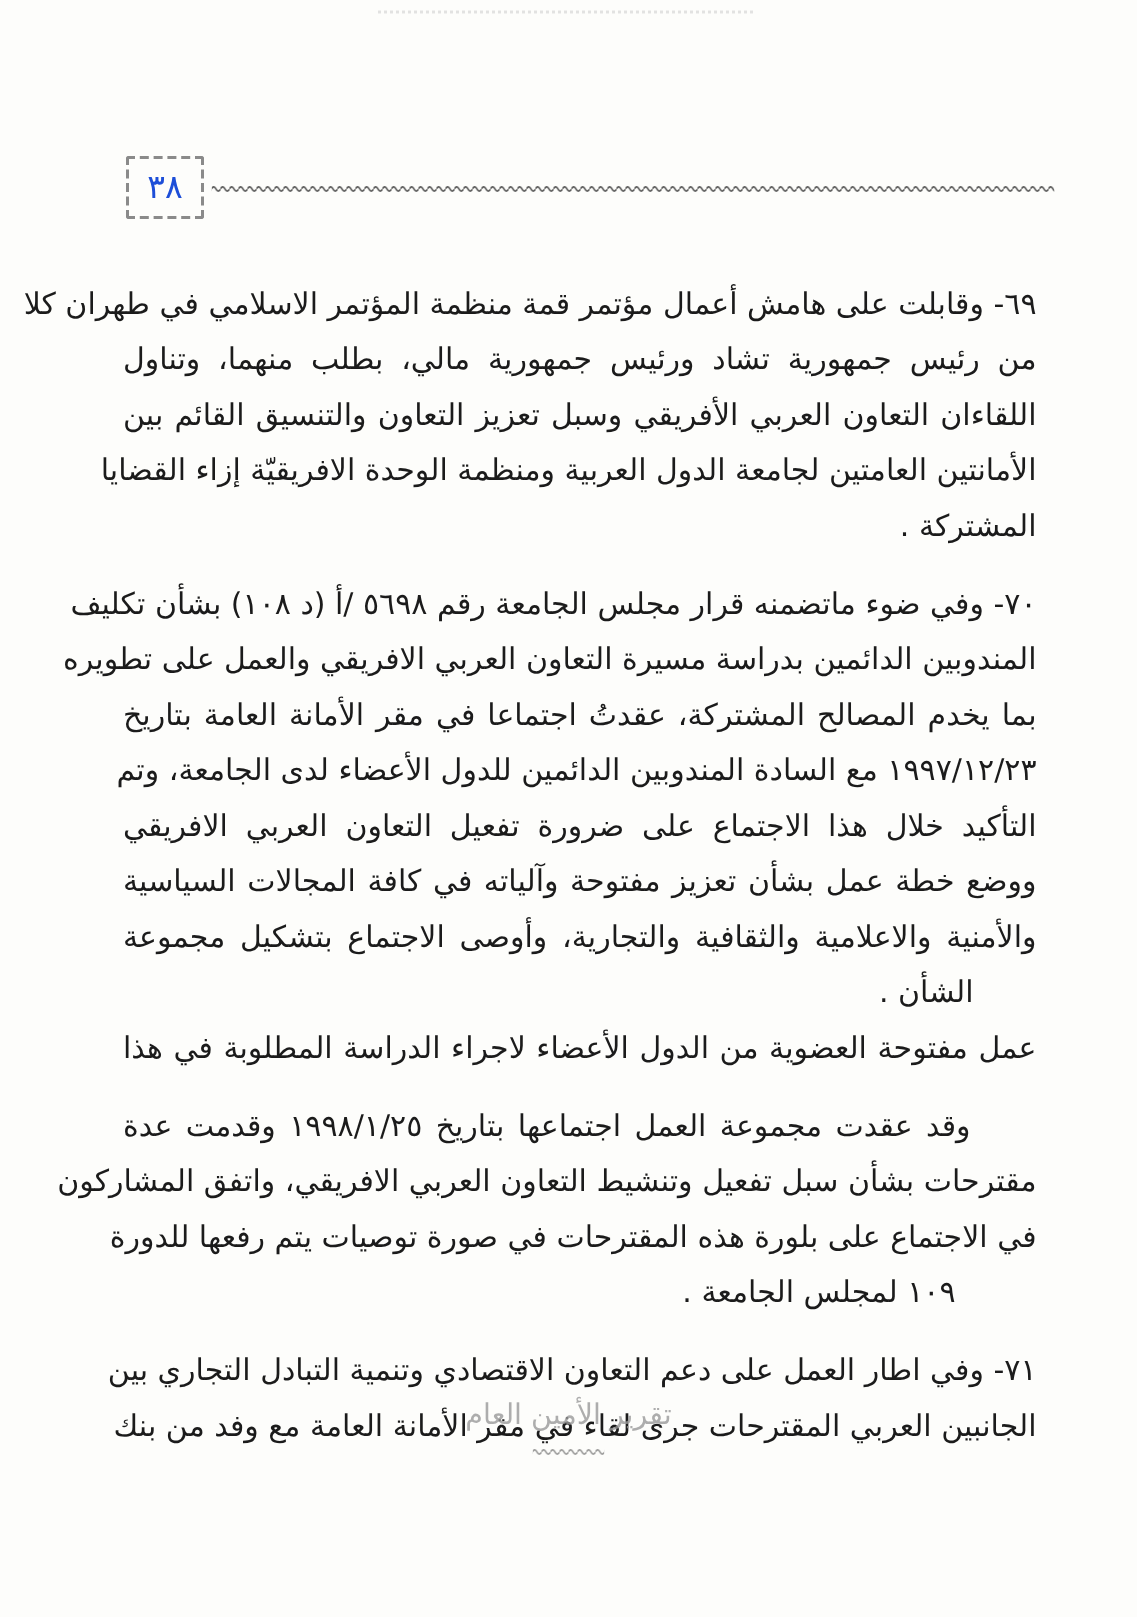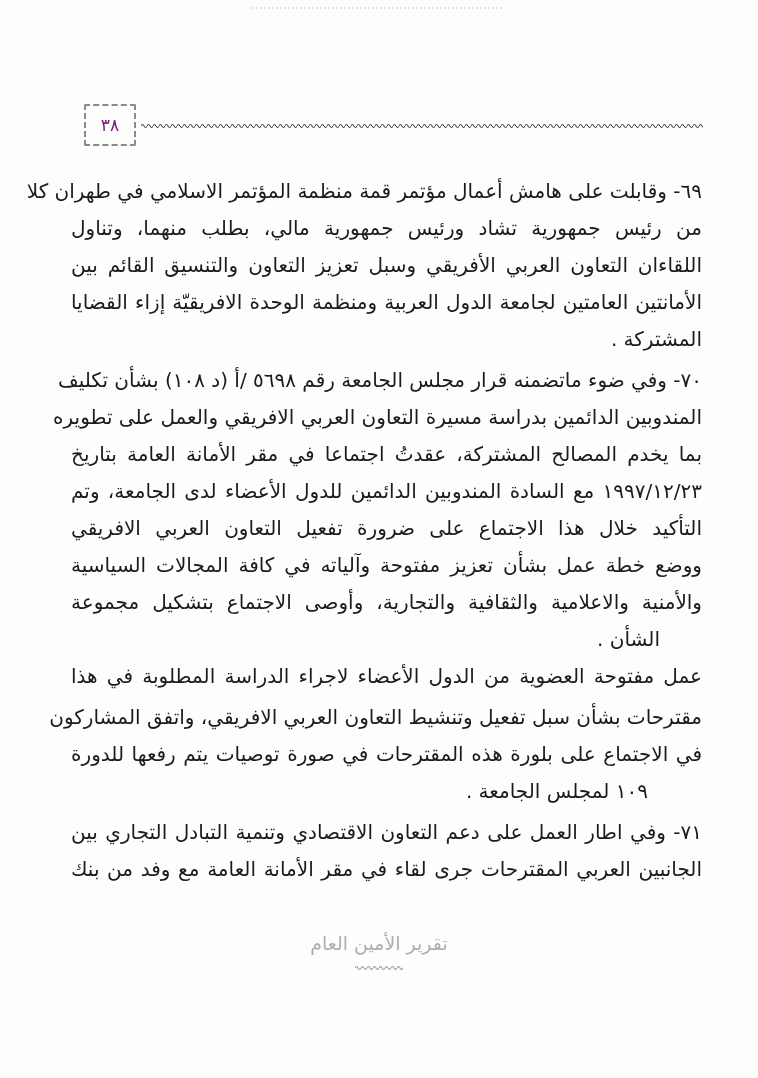--- a/index.html
+++ b/index.html
@@ -9,30 +9,30 @@
     font-family:"DejaVu Sans",sans-serif;
   }
   .top-dots{
     position:absolute;left:252px;top:7px;width:250px;height:0;
     border-top:2px dotted #c9c9c9;opacity:.5;
   }
   .pagenum-box{
     position:absolute;left:84px;top:104px;width:52px;height:42px;
     border:2px dashed #8a8a8a;border-radius:2px;
     display:flex;align-items:center;justify-content:center;
-    font-size:17px;color:#701a75;box-sizing:border-box;
+    font-size:22px;color:#1d4ed8;box-sizing:border-box;
   }
   .squiggle{display:block;}
   .header-squiggle{position:absolute;left:141px;top:122px;}
   .bodytext{
     position:absolute;left:67px;top:169px;width:639px;
     direction:rtl;font-size:20px;line-height:37px;
     letter-spacing:0;
   }
-  .para{margin:4px;}
+  .para{margin:15px;}
   .line{text-align:justify;text-align-last:justify;white-space:nowrap;}
   .line.end{text-align-last:right;white-space:normal;}
   .line.pad-sm{padding-right:42px;}
   .line.pad-md{padding-right:54px;}
   .line.firstindent{text-indent:44px;}
   .num{display:inline;}
   .footer{
     position:absolute;left:72px;top:922px;width:614px;height:30px;
     display:flex;align-items:center;gap:10px;direction:ltr;flex-direction:column;
   }
@@ -81,20 +81,21 @@
       <div class="line">بما يخدم المصالح المشتركة،  عقدتُ اجتماعا في مقر الأمانة العامة بتاريخ</div>
       <div class="line">١٩٩٧/١٢/٢٣ مع السادة المندوبين الدائمين للدول الأعضاء لدى الجامعة، وتم</div>
       <div class="line">التأكيد خلال هذا الاجتماع على ضرورة تفعيل التعاون العربي الافريقي</div>
       <div class="line">ووضع خطة عمل بشأن تعزيز مفتوحة وآلياته في كافة المجالات السياسية</div>
       <div class="line">والأمنية والاعلامية والثقافية والتجارية، وأوصى الاجتماع بتشكيل مجموعة</div>
       <div class="line end pad-sm">الشأن .</div>
       <div class="line">عمل مفتوحة العضوية من الدول الأعضاء لاجراء الدراسة المطلوبة في هذا</div>
     </div>
 
     <div class="para">
+      <div class="line firstindent">وقد عقدت مجموعة العمل اجتماعها بتاريخ ١٩٩٨/١/٢٥ وقدمت  عدة</div>
       <div class="line">مقترحات بشأن سبل تفعيل وتنشيط التعاون العربي الافريقي، واتفق المشاركون</div>
       <div class="line">في الاجتماع على بلورة هذه المقترحات في صورة توصيات يتم رفعها  للدورة</div>
       <div class="line end pad-md">١٠٩ لمجلس الجامعة .</div>
     </div>
 
     <div class="para">
       <div class="line"><span class="num">٧١-</span> <span>وفي اطار العمل على دعم التعاون الاقتصادي وتنمية التبادل التجاري بين</span></div>
       <div class="line">الجانبين العربي المقترحات جرى لقاء في مقر الأمانة العامة  مع وفد من بنك</div>
     </div>
 

